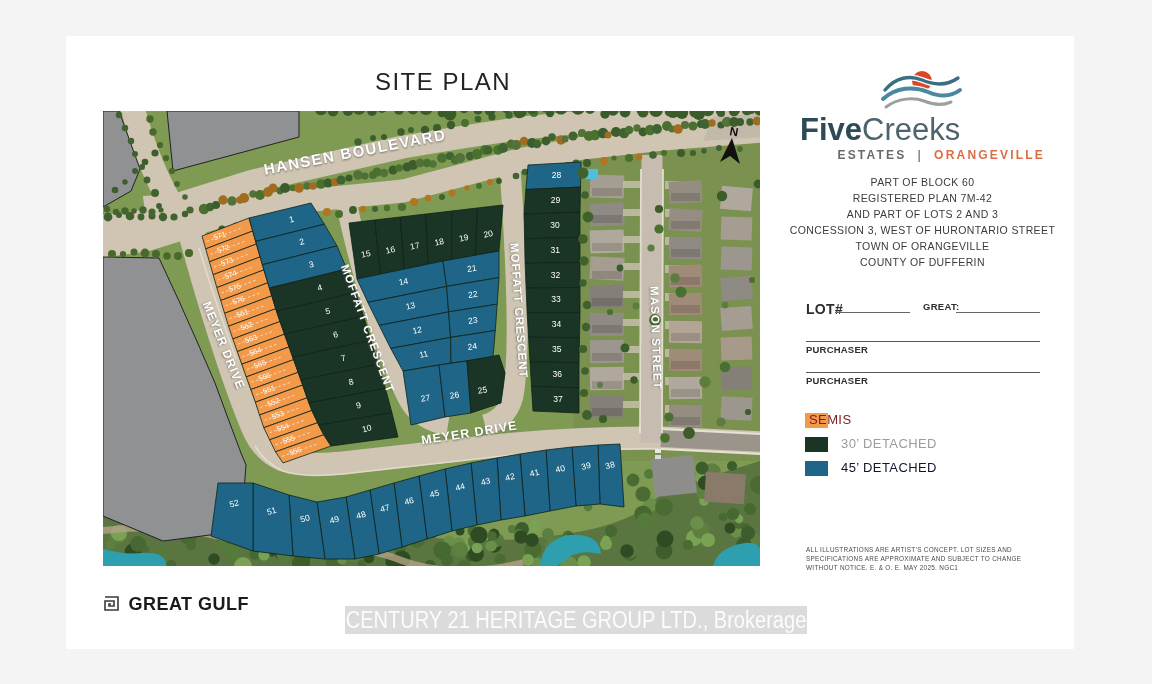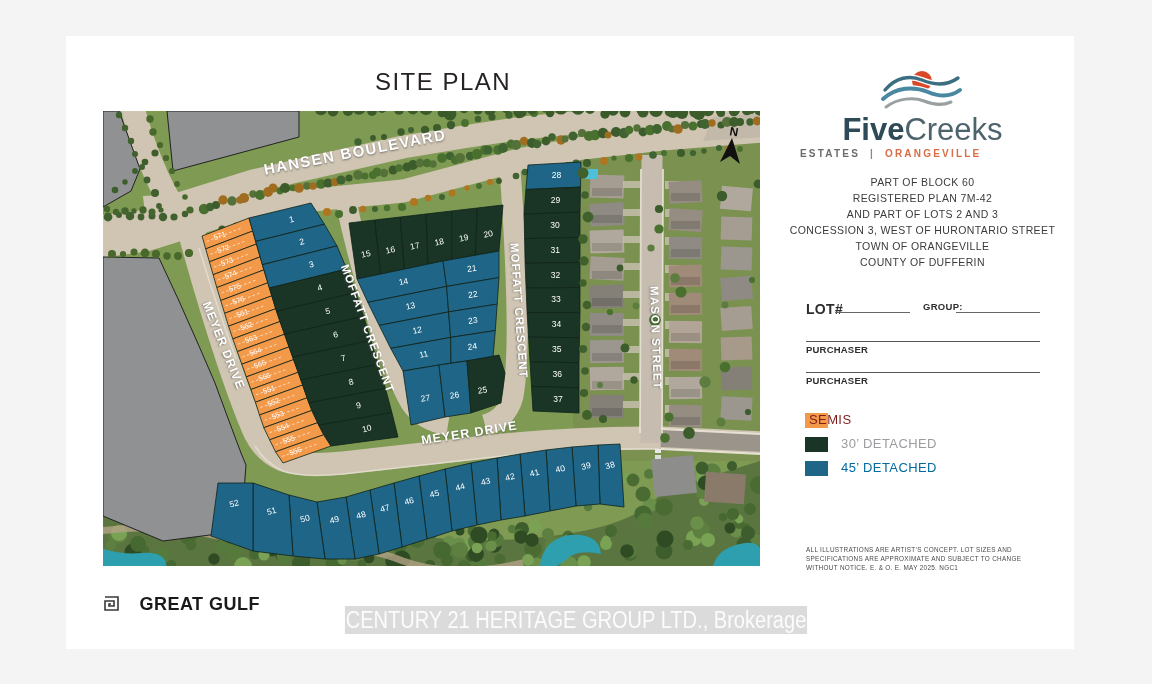--- a/index.html
+++ b/index.html
@@ -926,50 +926,50 @@
 <svg width="125" height="52" viewBox="0 0 125 52" xmlns="http://www.w3.org/2000/svg">
 <circle cx="62" cy="19" r="10" fill="#da4827"></circle>
 <path d="M25,28 C36,15 50,13 62,18 C76,24 88,23 98,16" fill="none" stroke="#fff" stroke-width="6" stroke-linecap="round"></path>
 <path d="M25,28 C36,15 50,13 62,18 C76,24 88,23 98,16" fill="none" stroke="#3a6e80" stroke-width="3.4" stroke-linecap="round"></path>
 <path d="M23,37 C36,25 54,24 68,30 C82,36 92,34 100,28" fill="none" stroke="#fff" stroke-width="6.4" stroke-linecap="round"></path>
 <path d="M23,37 C36,25 54,24 68,30 C82,36 92,34 100,28" fill="none" stroke="#4a87a0" stroke-width="4" stroke-linecap="round"></path>
 <path d="M26,45 C38,36 54,35 64,39 C76,44 84,43 91,40" fill="none" stroke="#fff" stroke-width="5" stroke-linecap="round"></path>
 <path d="M26,45 C38,36 54,35 64,39 C76,44 84,43 91,40" fill="none" stroke="#9aa0a2" stroke-width="3" stroke-linecap="round"></path>
 </svg></div>
 
-<div class="abs" style="left:800px;top:112px;width:245px;text-align:center;font-size:31px;color:#2e4a57"><span style="font-weight:bold">Five</span><span style="font-weight:300;color:#4d646d">Creeks</span></div>
-
-<div class="abs" style="left:800px;top:148px;width:245px;text-align:left;font-size:10px;letter-spacing:2.2px;color:#6b6b6b;font-weight:bold">ESTATES&nbsp;&nbsp;<span style="color:#888">|</span><span style="color:#d96e46">&nbsp;&nbsp;ORANGEVILLE</span></div>
+<div class="abs" style="left:800px;top:112px;width:245px;font-size:31px;color:#2e4a57"><span style="font-weight:bold">Five</span><span style="font-weight:300;color:#4d646d">Creeks</span></div>
+
+<div class="abs" style="left:800px;top:148px;width:245px;text-align:right;font-size:12px;letter-spacing:2.2px;color:#6b6b6b;font-weight:bold">ESTATES&nbsp;&nbsp;<span style="color:#888">|</span><span style="color:#d96e46">&nbsp;&nbsp;ORANGEVILLE</span></div>
 
 <div class="abs" style="left:780px;top:174px;width:285px;text-align:center;font-size:10.5px;font-weight:500;color:#3b3b3b;line-height:16px;letter-spacing:0.4px">
 PART OF BLOCK 60<br>REGISTERED PLAN 7M-42<br>AND PART OF LOTS 2 AND 3<br>CONCESSION 3, WEST OF HURONTARIO STREET<br>TOWN OF ORANGEVILLE<br>COUNTY OF DUFFERIN</div>
 
 <div class="abs" style="left:806px;top:301px;font-size:14px;font-weight:bold;color:#2e2e2e;letter-spacing:0.3px">LOT#</div>
 
 <div class="abs" style="left:835px;top:312px;width:75px;border-top:1px solid #666"></div>
 
-<div class="abs" style="left:923px;top:301px;font-size:9.5px;font-weight:bold;color:#2e2e2e;letter-spacing:0.3px">GROUP:</div>
+<div class="abs" style="left:923px;top:301px;font-size:9.5px;font-weight:bold;color:#2e2e2e;letter-spacing:0.3px">GREAT:</div>
 
 <div class="abs" style="left:956px;top:312px;width:84px;border-top:1px solid #666"></div>
 
 <div class="abs" style="left:806px;top:341px;width:234px;border-top:1px solid #555"></div>
 <div class="abs" style="left:806px;top:344px;font-size:9.5px;font-weight:bold;color:#2e2e2e;letter-spacing:0.2px">PURCHASER</div>
 
 <div class="abs" style="left:806px;top:372px;width:234px;border-top:1px solid #555"></div>
 <div class="abs" style="left:806px;top:375px;font-size:9.5px;font-weight:bold;color:#2e2e2e;letter-spacing:0.2px">PURCHASER</div>
 
 <div class="abs" style="left:805px;top:413px;width:23px;height:15px;background:#f2994a"></div>
 <div class="abs" style="left:809px;top:412px;font-size:13px;color:#7f1d1d;letter-spacing:0.4px">SEMIS</div>
 
 <div class="abs" style="left:805px;top:437px;width:23px;height:15px;background:#1a3425"></div>
 <div class="abs" style="left:841px;top:436px;font-size:13px;color:#9a9c9f;letter-spacing:0.4px">30’ DETACHED</div>
 
 <div class="abs" style="left:805px;top:461px;width:23px;height:15px;background:#1e6587"></div>
-<div class="abs" style="left:841px;top:460px;font-size:13px;color:#0369a1;letter-spacing:0.4px">45’ DETACHED</div>
+<div class="abs" style="left:841px;top:460px;font-size:13px;color:#0f172a;letter-spacing:0.4px">45’ DETACHED</div>
 
 <div class="abs" style="left:806px;top:545px;width:230px;font-size:6.4px;color:#4a4a4a;letter-spacing:0.3px;line-height:9px">ALL ILLUSTRATIONS ARE ARTIST’S CONCEPT. LOT SIZES AND<br>SPECIFICATIONS ARE APPROXIMATE AND SUBJECT TO CHANGE<br>WITHOUT NOTICE. E. &amp; O. E. MAY 2025. NGC1</div>
 
 <div class="abs" style="left:103px;top:594px;width:260px;height:22px;white-space:nowrap">
 <svg width="17" height="18" viewBox="0 0 17 18" style="vertical-align:-3px">
       <path d="M2,2 h13 v13 h-13 v-9 h9 v5 h-5 v-2 h2" fill="none" stroke="#3a3a3a" stroke-width="1.6"></path>
     </svg>
-<span style="font-size:18px;font-weight:800;color:#1a1a1a;letter-spacing:0.5px;margin-left:15px">GREAT GULF</span></div>
+<span style="font-size:18px;font-weight:800;color:#1a1a1a;letter-spacing:0.5px;margin-left:4px">GREAT GULF</span></div>
 
 <div class="abs" style="left:311px;top:606px;width:530px;height:28px;background:rgba(197,197,197,.62);color:#fcfcfc;font-size:23px;text-align:center;line-height:28px;white-space:nowrap;transform:scaleX(0.872);transform-origin:center">CENTURY 21 HERITAGE GROUP LTD., Brokerage</div>
 </body></html>

